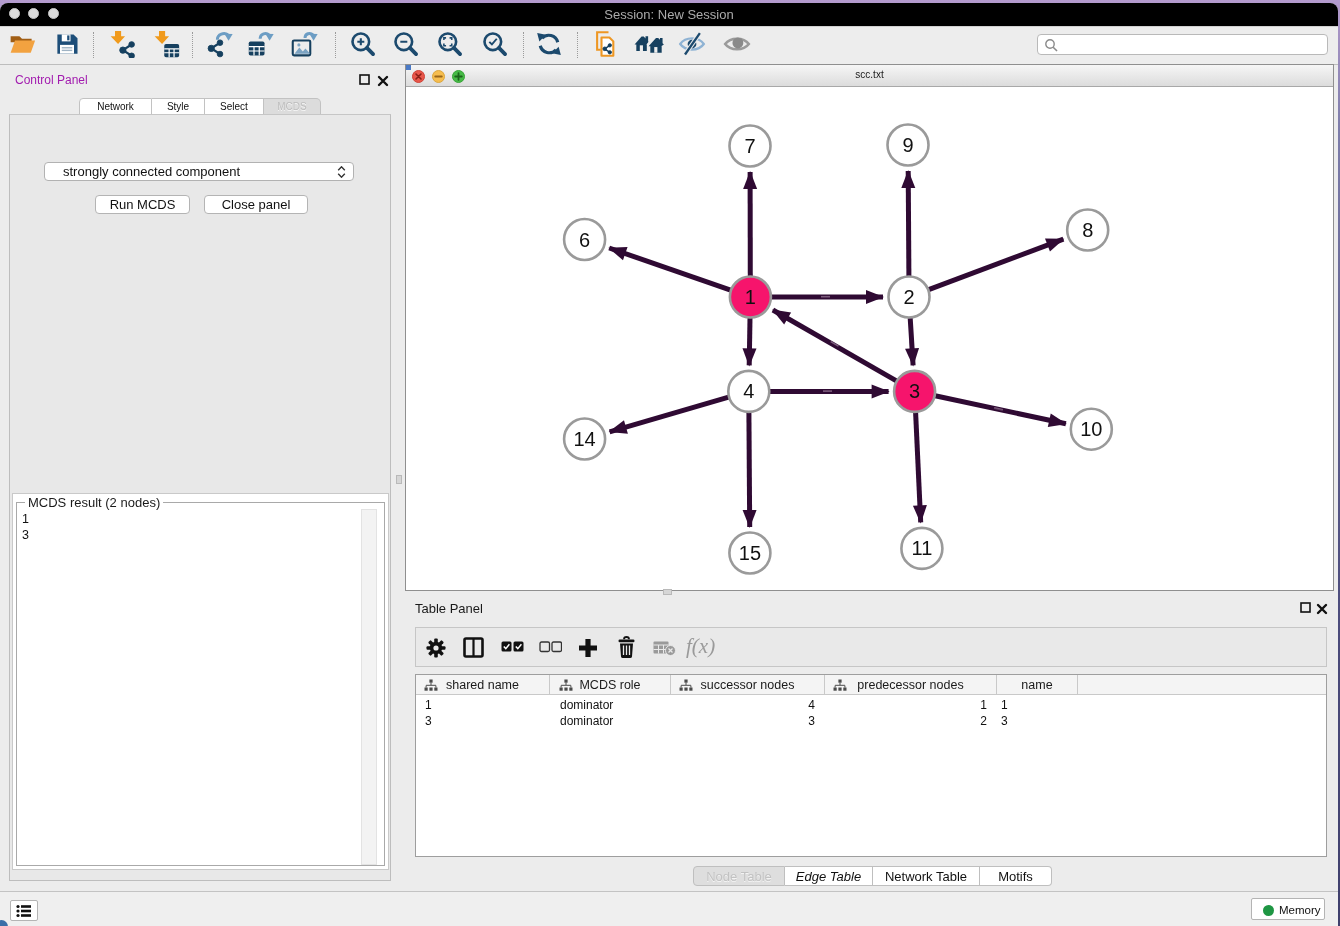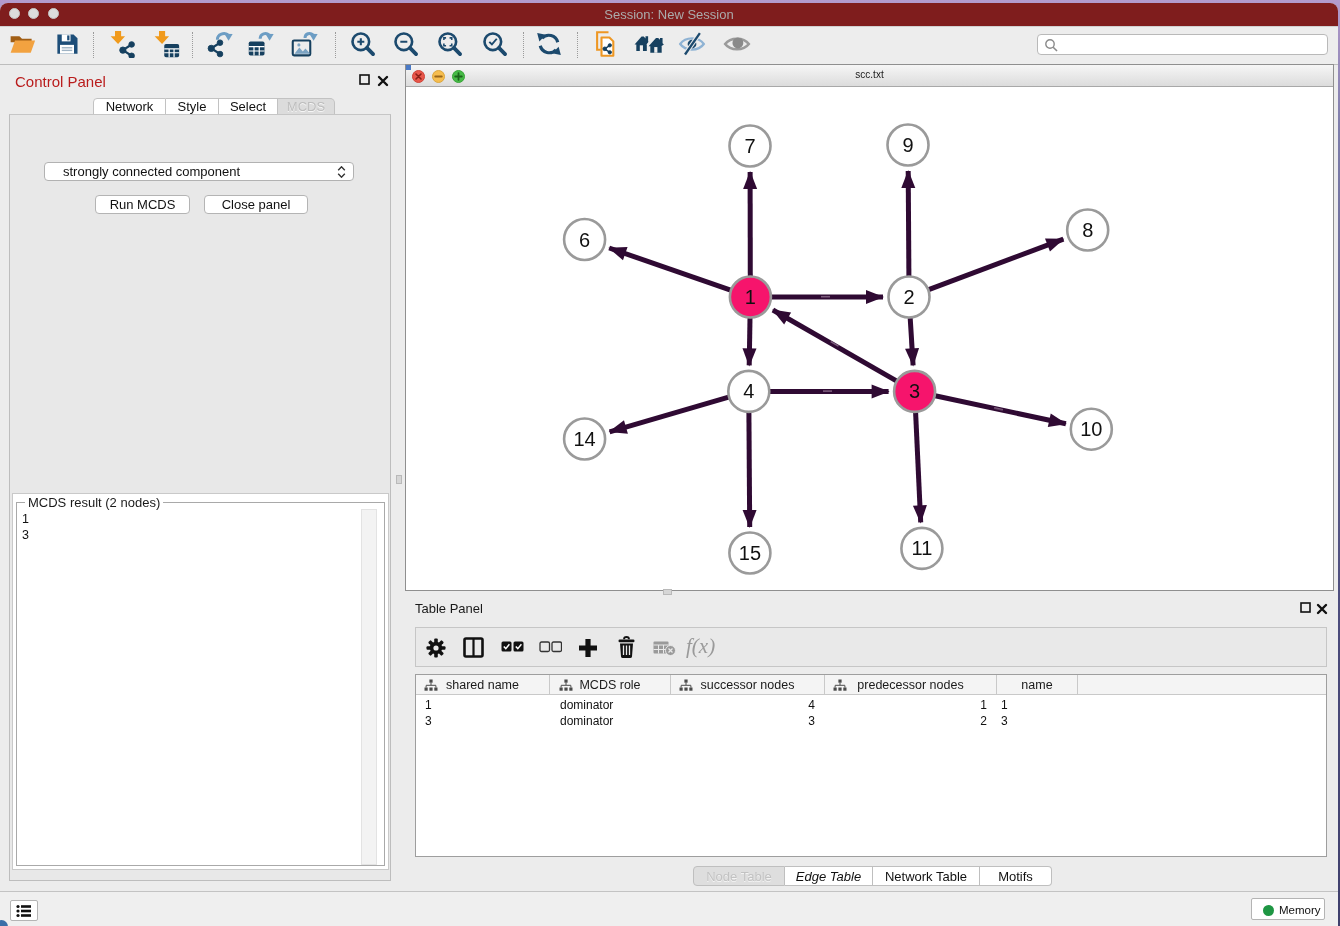--- a/index.html
+++ b/index.html
@@ -1,29 +1,29 @@
 <!DOCTYPE html>
 <html><head>
 <meta charset="utf-8">
 <style>
   * { margin:0; padding:0; box-sizing:border-box; }
   html,body { width:1340px; height:926px; overflow:hidden; }
   body { font-family:"Liberation Sans", sans-serif; background:linear-gradient(180deg,#b49bce 0%,#a391c2 4%,#7d7daa 14%,#5c5c8c 45%,#4a4a7a 70%,#3f3f6c 100%); }
   .abs { position:absolute; }
   #win { position:absolute; left:0; top:3px; width:1338px; height:923px; background:#ececec; border-radius:8px 8px 0 0; overflow:hidden; }
-  #titlebar { position:absolute; left:0; top:0; width:1338px; height:24px; background:#7f1d1d; border-bottom:1px solid #d0d0d0; }
+  #titlebar { position:absolute; left:0; top:0; width:1338px; height:24px; background:#000000; border-bottom:1px solid #d0d0d0; }
   .tl-circle { position:absolute; top:5px; width:11px; height:11px; border-radius:50%; background:#dcdcdc; border:1px solid #c3c3c3; }
   #wintitle { position:absolute; top:4px; left:0; width:100%; text-align:center; font-size:13px; color:#ababab; }
   #toolbar { position:absolute; left:0; top:24px; width:1338px; height:38px; background:#ededed; border-bottom:1px solid #bdbdbd; }
   .tsep { position:absolute; top:5px; height:26px; width:0; border-left:1px dotted #9b9b9b; }
   .ticon { position:absolute; top:3px; }
   #search { position:absolute; left:1037px; top:7px; width:291px; height:21px; background:#fff; border:1px solid #b9b9b9; border-radius:4px; }
   
-  #cp-title { position:absolute; left:15px; top:70px; font-size:15px; color:#b91c1c; }
-  .tab { position:absolute; top:95px; height:17px; background:#fff; border:1px solid #c2c2c2; font-size:13px; color:#111; text-align:center; line-height:16px;margin-left:14px; }
+  #cp-title { position:absolute; left:15px; top:70px; font-size:12px; color:#a21caf; }
+  .tab { position:absolute; top:95px; height:17px; background:#fff; border:1px solid #c2c2c2; font-size:10px; color:#111; text-align:center; line-height:16px; }
   .tabsel { background:#dcdcdc; color:#bdbdbd; text-shadow:0 1px 0 #f6f6f6; }
   #cp-body { position:absolute; left:9px; top:111px; width:382px; height:767px; background:#e8e8e8; border:1px solid #bdbdbd; border-top:1px solid #c6c6c6; }
   .btn { position:absolute; background:#fff; border:1px solid #b4b4b4; border-radius:4px; font-size:13px; color:#111; text-align:center; }
   #mcds-group { position:absolute; left:16px; top:499px; width:369px; height:364px; border:1px solid #a9a9a9; }
   #mcds-label { position:absolute; left:25px; top:492px; font-size:13px; color:#1a1a1a; background:#fff; padding:0 3px; }
   
   #netwin { position:absolute; left:405px; top:61px; width:929px; height:527px; border:1px solid #8f8f8f; background:#fff; }
   #net-tb { position:absolute; left:0; top:0; width:927px; height:22px; background:linear-gradient(180deg,#f6f6f6,#dcdcdc); border-bottom:1px solid #a8a8a8; }
   .tlight { position:absolute; top:5px; width:13px; height:13px; border-radius:50%; }
   .tlight svg { display:block; }

